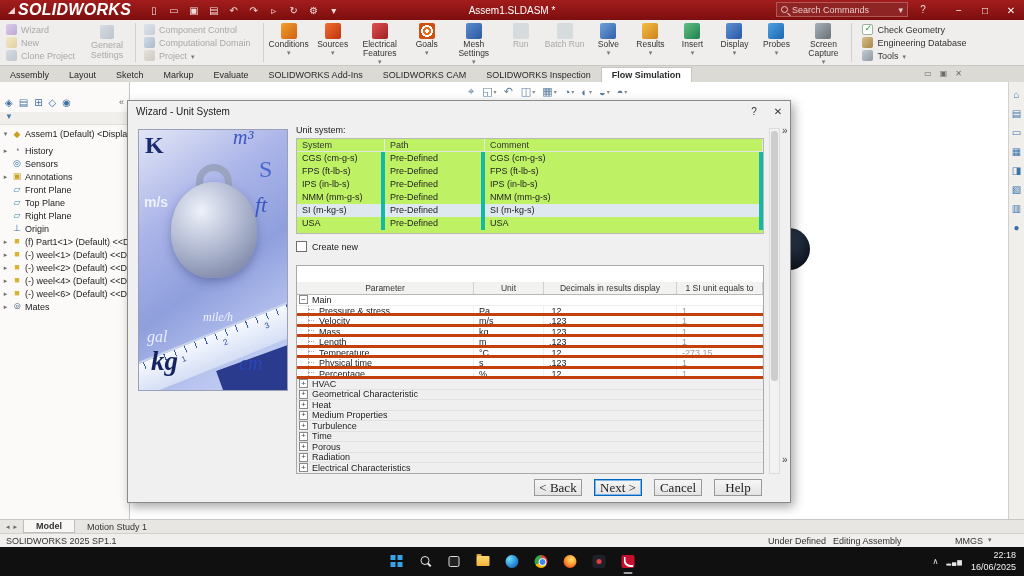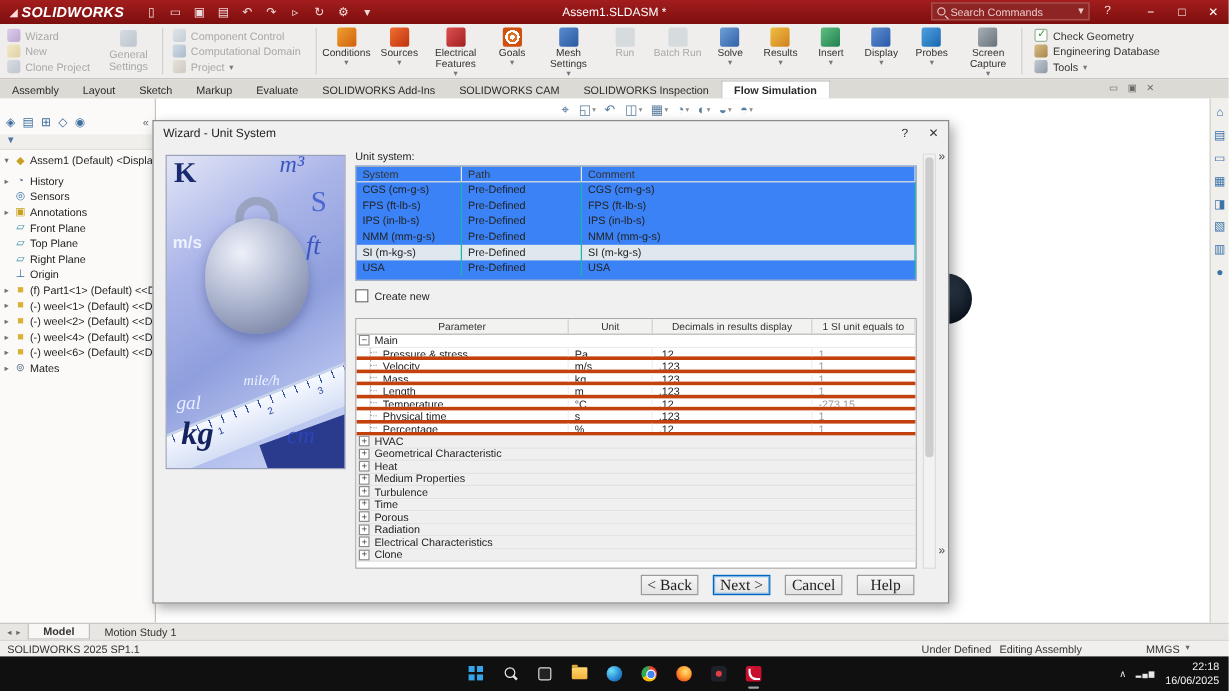--- a/index.html
+++ b/index.html
@@ -4,21 +4,21 @@
 <style>
 *{margin:0;padding:0;box-sizing:border-box;font-family:"Liberation Sans","DejaVu Sans",sans-serif;}
 html,body{width:1024px;height:576px;overflow:hidden;}
 body{position:relative;background:#fff;font-size:10px;color:#222;}
 .abs{position:absolute;}
 
 
 .titlebar{left:0;top:0;width:1024px;height:20px;background:linear-gradient(#a31d1d,#7d0e0e);display:flex;align-items:center;color:#fff;z-index:20;}
 .logo{display:flex;align-items:center;gap:3px;padding:0 8px;}
 .logo::before{content:"◢";color:#ffd9d9;font-size:9px;}
-.logo-text{font-weight:bold;font-size:12px;letter-spacing:.3px;font-style:italic;}
+.logo-text{font-weight:bold;font-size:16px;letter-spacing:.3px;font-style:italic;}
 .tb-icons{display:flex;gap:7px;margin-left:8px;}
 .tb-ic{font-size:10px;color:#f2dcdc;width:13px;text-align:center;cursor:default;}
 .doc-title{position:absolute;left:300px;right:300px;text-align:center;font-size:10px;color:#fff;}
 .search-box{position:absolute;right:116px;top:2px;width:132px;height:15px;background:#8e2424;border:1px solid #b35757;display:flex;align-items:center;padding:0 4px;gap:4px;color:#e9c9c9;font-size:9px;}
 .search-ph{flex:1;white-space:nowrap;overflow:hidden;}
 .mag{width:7px;height:7px;border:1px solid #e9c9c9;border-radius:50%;position:relative;flex:0 0 auto;}
 .mag::after{content:"";position:absolute;width:4px;height:1px;background:#e9c9c9;transform:rotate(45deg);left:5px;top:7px;}
 .tb-help{position:absolute;right:92px;top:0;width:18px;height:20px;text-align:center;line-height:20px;font-size:10px;color:#f0dada;}
 .win-btns{position:absolute;right:0;top:0;display:flex;}
 .win-btn{width:26px;height:20px;display:flex;align-items:center;justify-content:center;font-size:10px;color:#fff;}
@@ -115,33 +115,33 @@
 .u-k{left:6px;top:2px;font-size:24px;color:#1a2a6e;font-weight:bold;}
 .u-m3{left:94px;top:-4px;font-size:20px;color:#3a56c0;font-style:italic;}
 .u-s{left:120px;top:26px;font-size:24px;color:#4a66d0;}
 .u-ms{left:5px;top:64px;font-size:14px;color:#eef2ff;font-weight:bold;font-family:"Liberation Sans","DejaVu Sans",sans-serif;}
 .u-ft{left:116px;top:62px;font-size:22px;color:#3a56c0;font-style:italic;}
 .u-mileh{left:64px;top:180px;font-size:12px;color:#f0f3ff;font-style:italic;}
 .u-gal{left:8px;top:198px;font-size:16px;color:#e9edff;font-style:italic;}
 .u-kg{left:12px;top:216px;font-size:27px;color:#15235f;font-weight:bold;font-style:italic;}
 .u-cm{left:100px;top:222px;font-size:20px;color:#2a46b8;font-style:italic;z-index:2;}
 .us-label{position:absolute;left:168px;top:24px;font-size:9px;color:#222;}
-.us-box{position:absolute;left:168px;top:37px;width:468px;height:96px;background:#3b82f6;border:1px solid #b8b8b8;overflow:hidden;}
+.us-box{position:absolute;left:168px;top:37px;width:468px;height:96px;background:#bef264;border:1px solid #b8b8b8;overflow:hidden;}
 .us-head{display:grid;grid-template-columns:88px 100px 1fr;height:13px;border-bottom:1px solid #e4e4e4;}
 .us-h{font-size:9px;color:#333;padding:1px 0 0 5px;border-right:1px solid #e8e8e8;overflow:hidden;white-space:nowrap;}
 .us-row{display:grid;grid-template-columns:88px 100px 1fr;height:13px;cursor:pointer;}
 .us-row.selected{background:#dfe7ef;}
-.us-c{font-size:9px;color:#222;padding:1px 0 0 5px;border-right:1px solid #14b8a6;white-space:nowrap;overflow:hidden;}
+.us-c{font-size:9px;color:#222;padding:1px 0 0 5px;border-right:4px solid #14b8a6;white-space:nowrap;overflow:hidden;}
 .cn-check{position:absolute;left:168px;top:140px;width:11px;height:11px;background:#fff;border:1px solid #707070;cursor:pointer;}
 .cn-label{position:absolute;left:184px;top:141px;font-size:9px;color:#222;}
 .cn-name{position:absolute;left:252px;top:138px;width:384px;height:14px;background:#e9e9e9;border:1px solid #dadada;display:flex;align-items:center;gap:8px;padding-left:6px;margin-top:40px;}
 .cn-name-label{font-size:9px;color:#9a9a9a;}
 .cn-name-value{font-size:9px;color:#8a8a8a;}
 .pt{position:absolute;left:168px;top:164px;width:468px;height:209px;background:#fff;border:1px solid #aaa;overflow:hidden;}
-.pt-head{display:grid;grid-template-columns:177px 70px 133px 86px;height:13px;background:#f2f2f1;border-bottom:1px solid #b8b8b8;}
+.pt-head{display:grid;grid-template-columns:177px 70px 133px 86px;height:13px;background:#f2f2f1;border-bottom:1px solid #b8b8b8;margin-top:16px;}
 .pt-h{font-size:8.5px;color:#333;text-align:center;border-right:1px solid #cfcfcf;white-space:nowrap;overflow:hidden;padding-top:1px;}
 .pt-mainrow{display:flex;align-items:center;height:10.5px;border-bottom:1px solid #ededed;font-size:9px;color:#222;}
 .pm{width:9px;height:9px;border:1px solid #8a8a8a;background:#fff;display:inline-flex;align-items:center;justify-content:center;margin:0 4px 0 2px;flex:0 0 auto;position:relative;}
 .pm.plus::before{content:"+";font-size:8px;line-height:1;color:#444;}
 .pm.minus::before{content:"−";font-size:8px;line-height:1;color:#444;}
 .prow{display:grid;grid-template-columns:177px 70px 133px 86px;height:10.5px;border-bottom:3px solid #c2410c;}
 .pc{font-size:9px;color:#222;white-space:nowrap;overflow:hidden;border-right:1px solid #efefef;}
 .p1{padding-left:22px;position:relative;}
 .p1::before{content:"";position:absolute;left:11px;top:0;bottom:0;border-left:1px dotted #a8a8a8;}
 .p1::after{content:"";position:absolute;left:11px;top:50%;width:6px;border-top:1px dotted #a8a8a8;}

